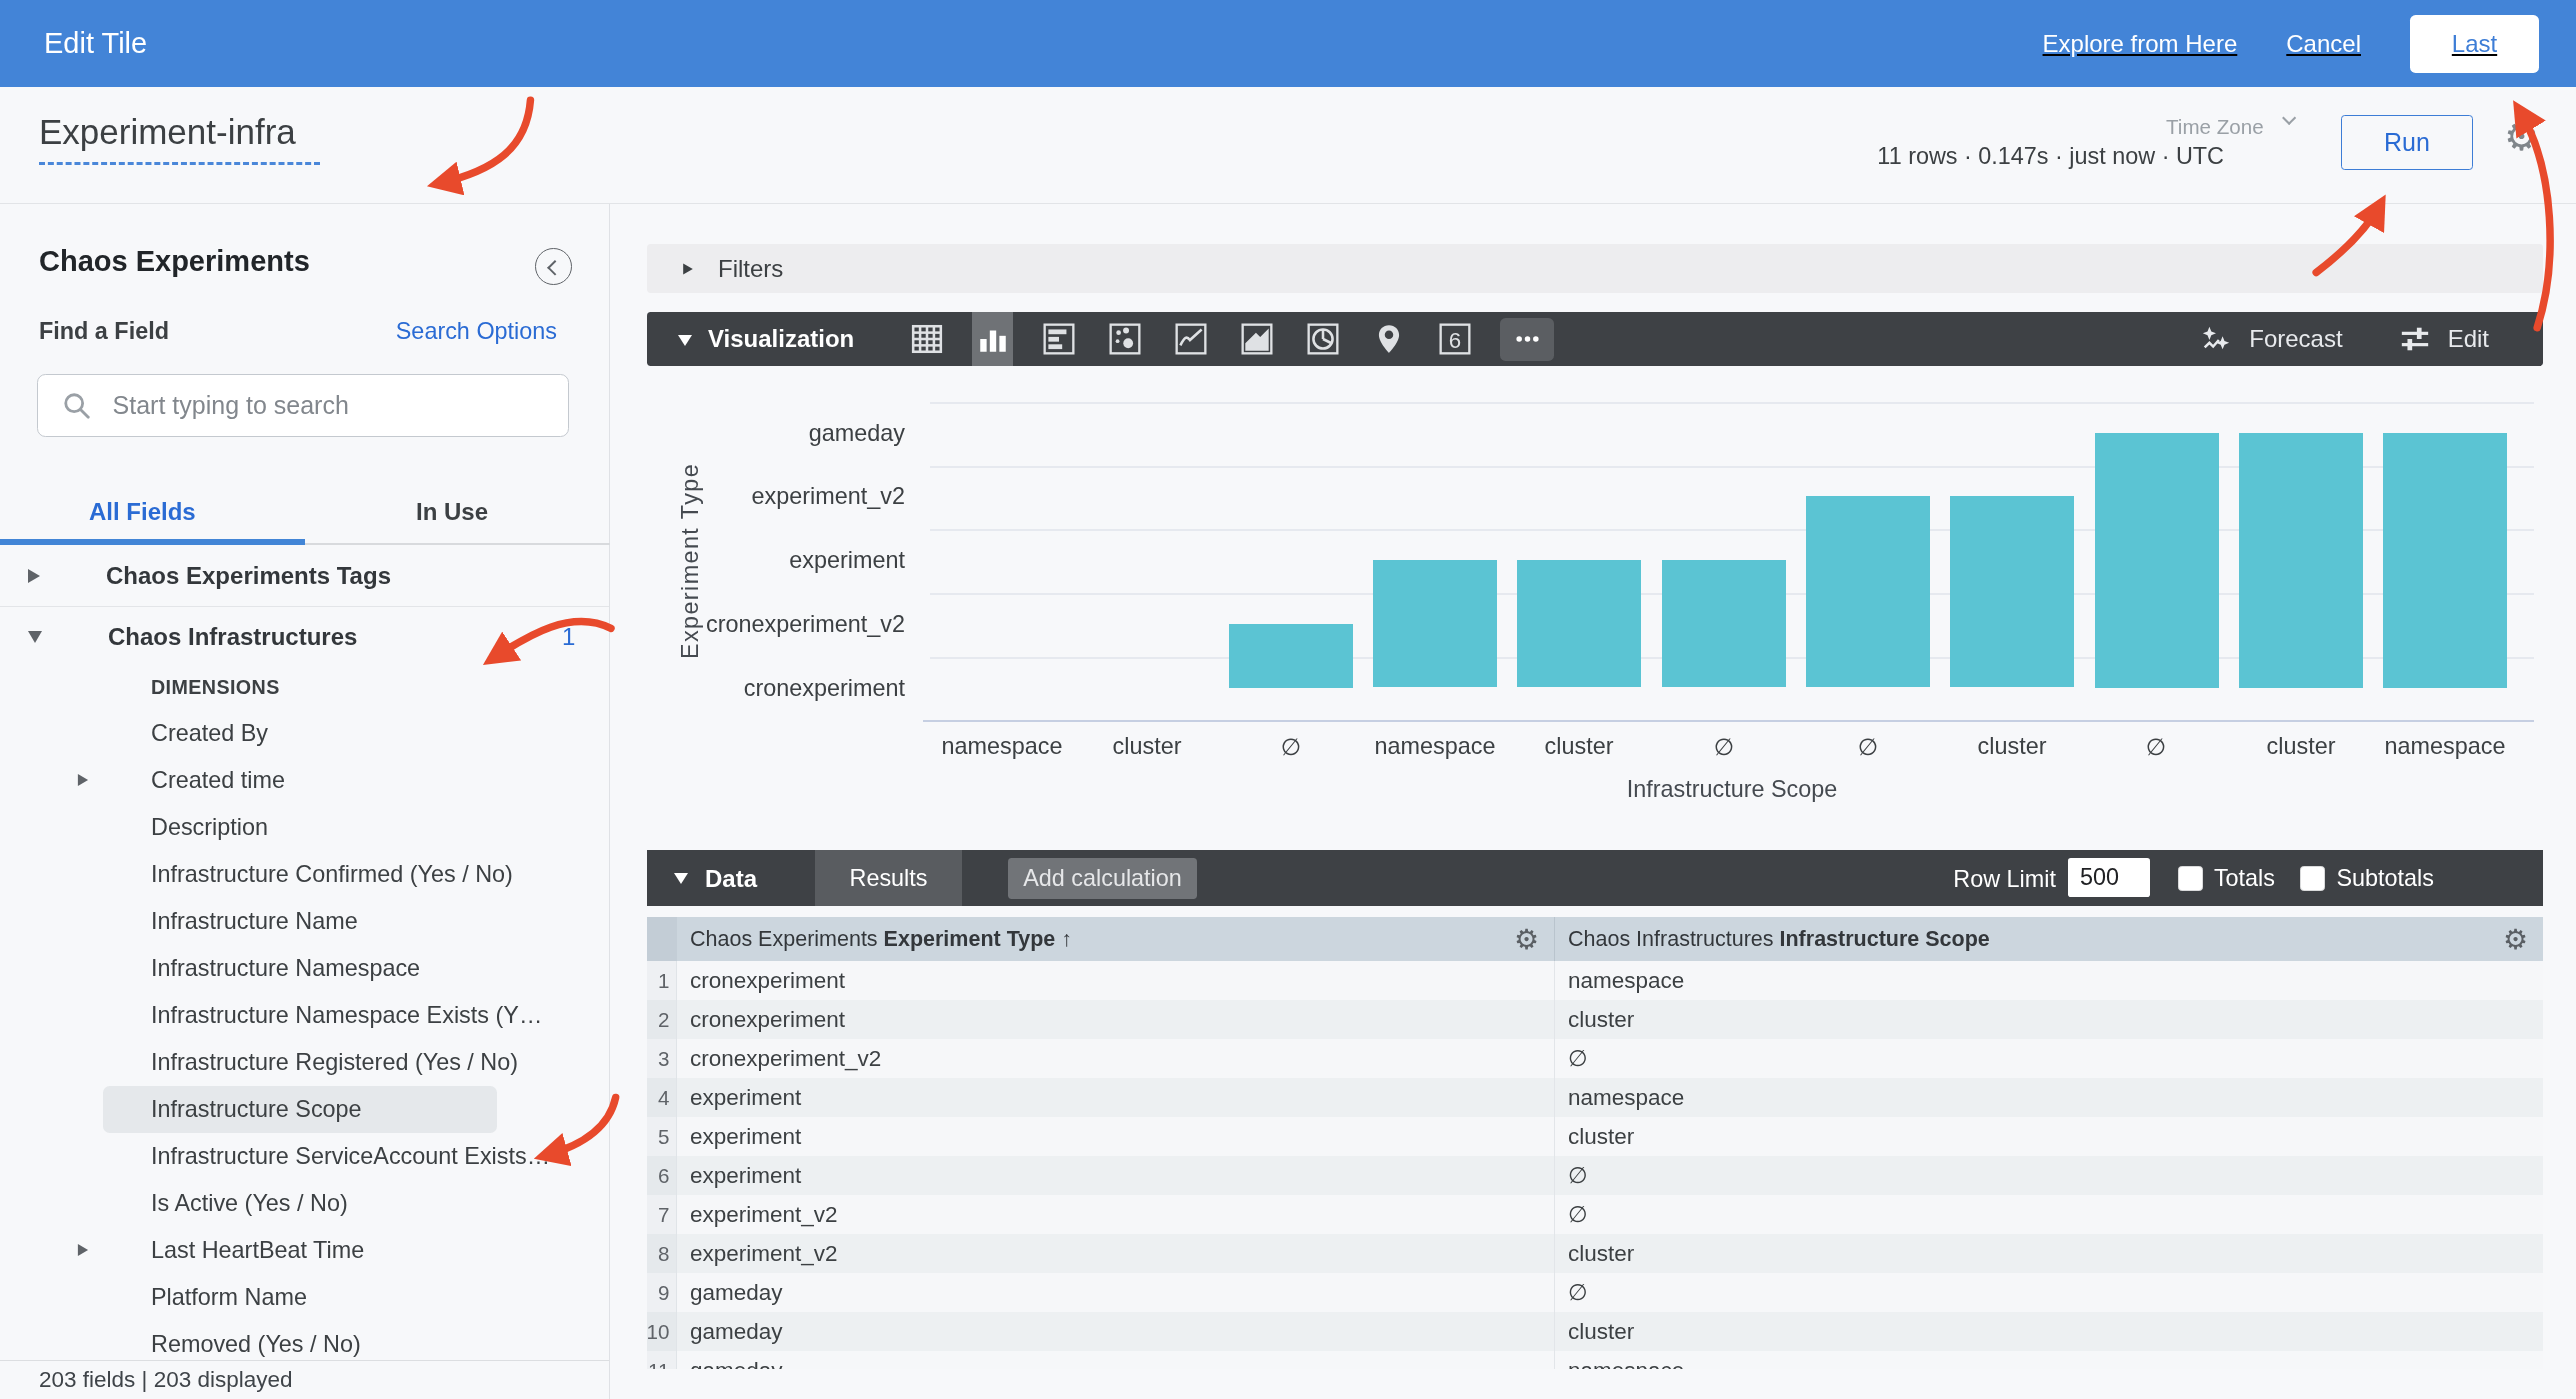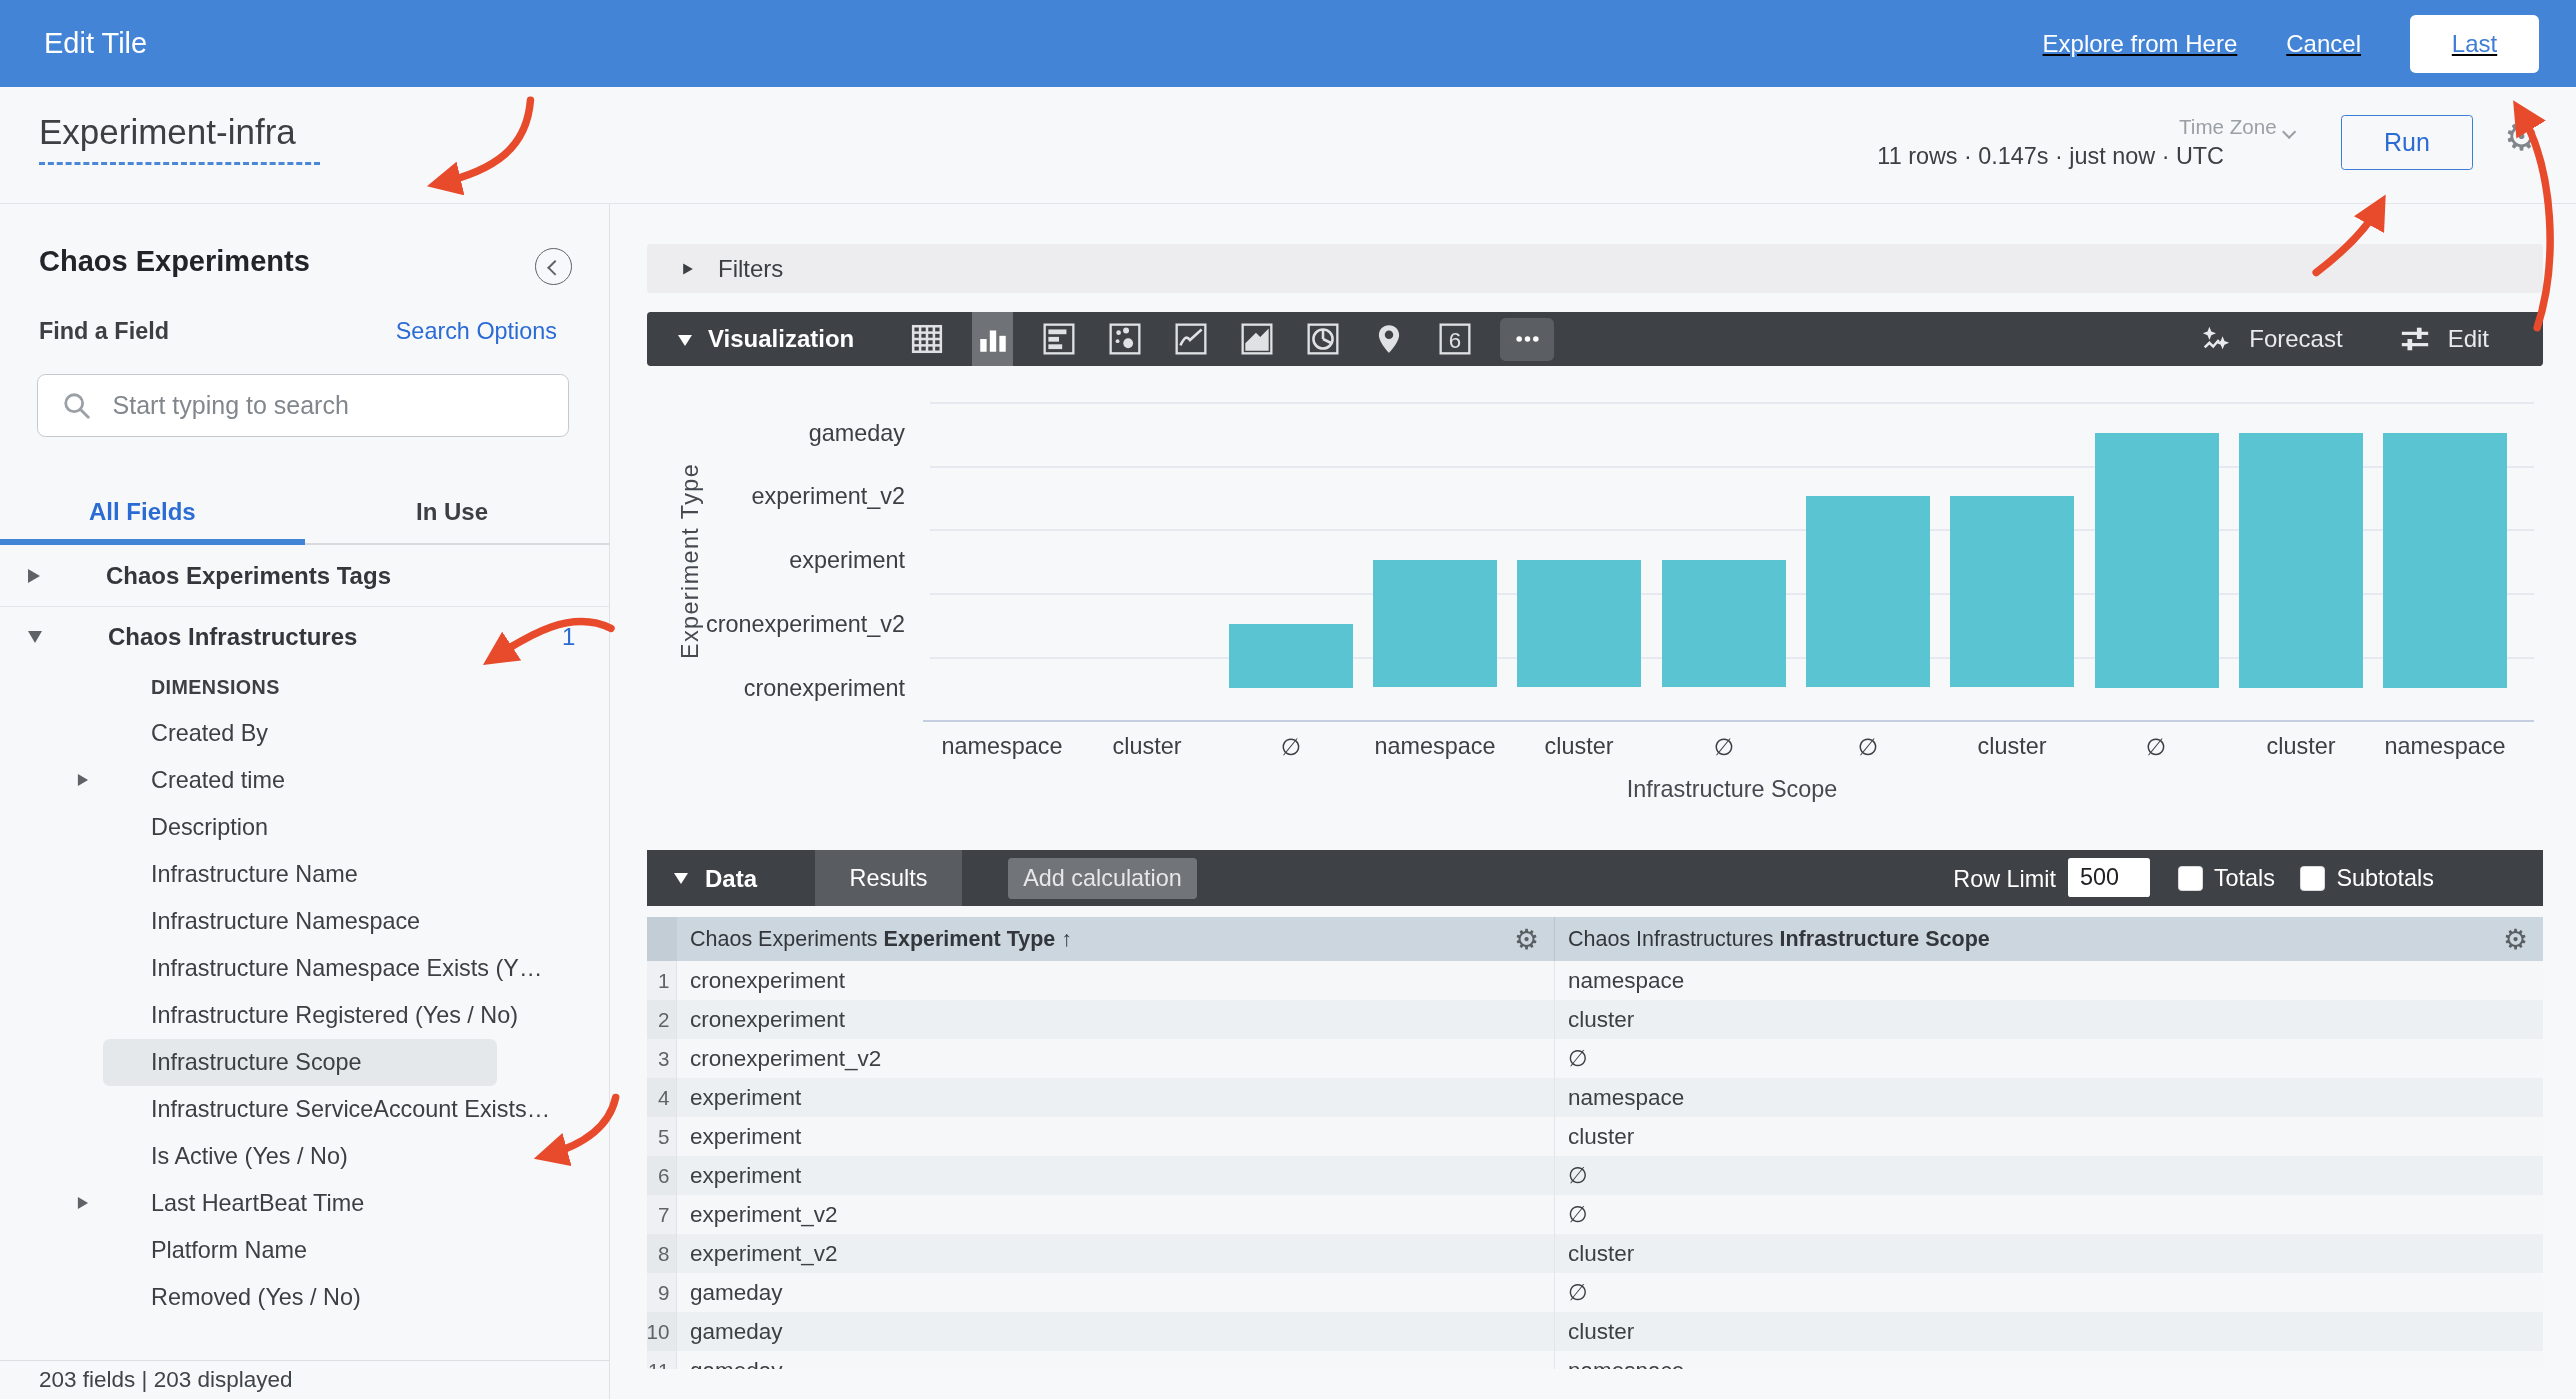--- a/index.html
+++ b/index.html
@@ -11,21 +11,21 @@
   .topbar { position:absolute; left:0; top:0; width:2576px; height:87px; background:#4384d7; display:flex; align-items:center; }
   .topbar-title { color:#ffffff; font-size:29px; margin-left:44px; }
   .topbar-right { position:absolute; right:37px; top:0; height:87px; display:flex; align-items:center; gap:49px;text-decoration:underline; }
   .topbar-link { color:#fff; font-size:24px; cursor:pointer; }
   .save-btn { width:129px; height:58px; background:#fff; border-radius:5.6px; border:none; color:#3d7dd6; font-size:24px; display:flex; align-items:center; justify-content:center; cursor:pointer; font-family:inherit; }
 
   
   .qheader { position:absolute; left:0; top:87px; width:2576px; height:117px; border-bottom:1.9px solid #e2e4e7; background:#f7f8fa; }
   .tile-title { position:absolute; left:39px; top:25px; font-size:35px; color:#3c4043; }
   .title-underline { position:absolute; left:39px; top:75px; width:281px; border-bottom:3.7px dashed #4a87d9; }
-  .tz-label { position:absolute; right:284px; top:28px; font-size:20.6px; color:#9aa0a6; display:flex; align-items:flex-end; gap:5px; }
+  .tz-label { position:absolute; right:284px; top:28px; font-size:20.6px; color:#9aa0a6; display:flex; align-items:flex-start; gap:18px; }
   .tz-chev { width:10.3px; height:10.3px; border-right:2.3px solid #9aa0a6; border-bottom:2.3px solid #9aa0a6; transform:rotate(45deg) translateY(-2.8px); }
   .stats { position:absolute; right:352px; top:56px; font-size:23.4px; color:#3c4043; }
   .run-btn { position:absolute; right:103px; top:28px; width:132px; height:55px; background:transparent; border:1.9px solid #3d7dd6; border-radius:3.7px; color:#2a6bd4; font-size:25px; font-family:inherit; cursor:pointer; }
   .gear-top { position:absolute; right:37px; top:30px; font-size:39px; color:#80868b; line-height:1; cursor:pointer; }
 
   
   .sidebar { position:absolute; left:0; top:204px; width:610px; height:1195px; border-right:0.9px solid #dfe1e5; }
   .sb-heading { position:absolute; left:39px; top:41px; font-size:29px; font-weight:bold; color:#212529; }
   .sb-collapse { position:absolute; left:535px; top:44px; width:37px; height:37px; border:1.9px solid #5f6368; border-radius:50%; display:flex; align-items:center; justify-content:center; cursor:pointer; }
   .sb-collapse .chev { width:11.2px; height:11.2px; border-left:2.8px solid #5f6368; border-bottom:2.8px solid #5f6368; transform:rotate(45deg) translateX(1.9px); }
@@ -180,20 +180,23 @@
         </div>
         <div class="tree-field">
           <div class="lbl">Created By</div>
         </div>
         <div class="tree-field">
           <div class="sub-tri tri-r" style="transform:scale(.85)"></div>
           <div class="lbl">Created time</div>
         </div>
         <div class="tree-field">
           <div class="lbl">Description</div>
+        </div>
+        <div class="tree-field">
+          <div class="lbl">Infrastructure Confirmed (Yes / No)</div>
         </div>
         <div class="tree-field">
           <div class="lbl">Infrastructure Name</div>
         </div>
         <div class="tree-field">
           <div class="lbl">Infrastructure Namespace</div>
         </div>
         <div class="tree-field">
           <div class="lbl">Infrastructure Namespace Exists (Y…</div>
         </div>

